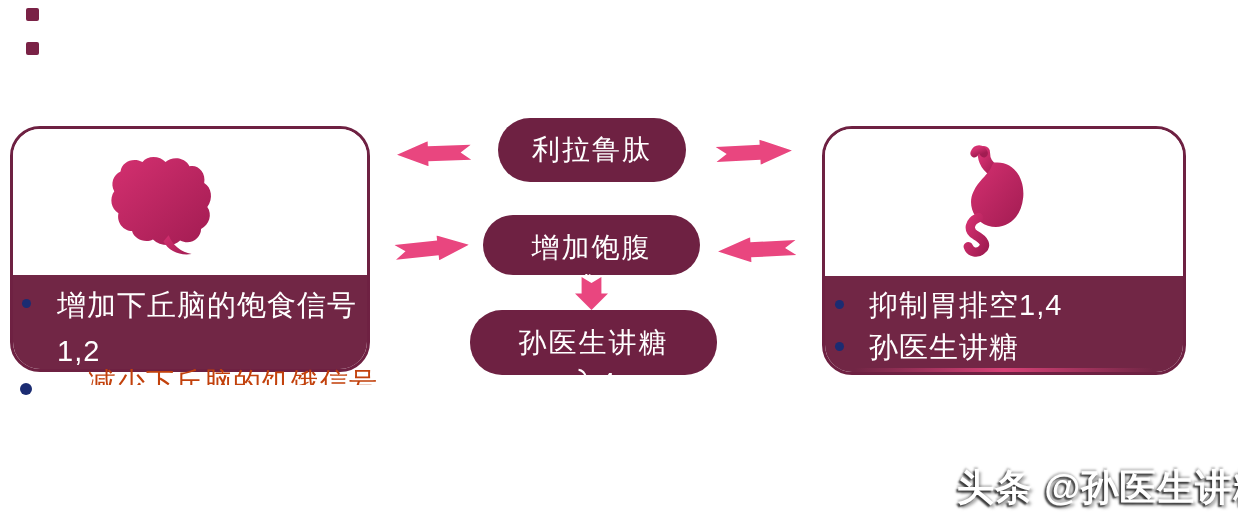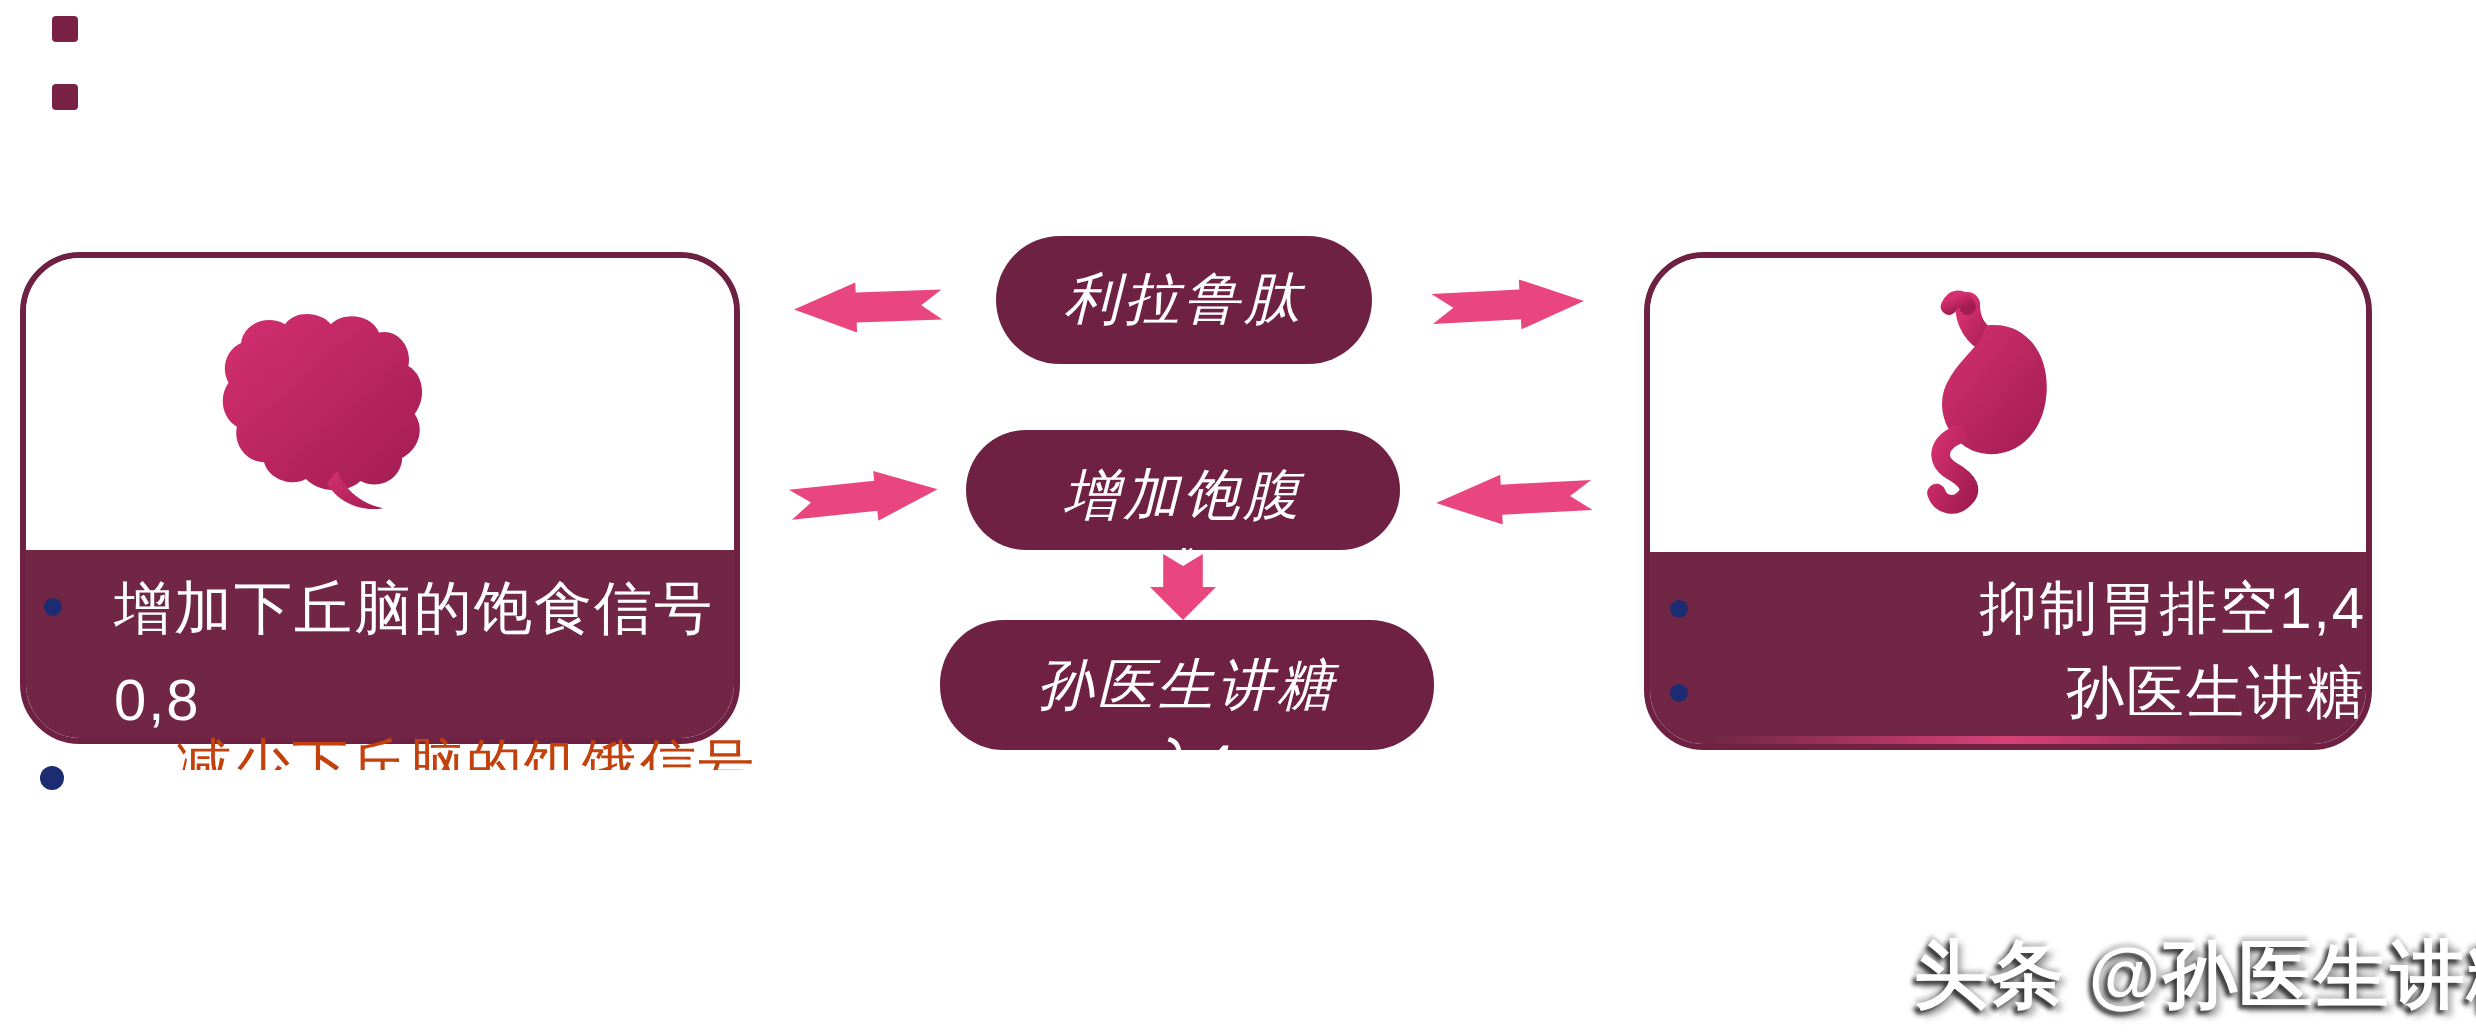--- a/index.html
+++ b/index.html
@@ -22,42 +22,42 @@
   }
   #left-box{left:10px;top:126px;width:360px;height:246px;}
   #right-box{left:822px;top:126px;width:364px;height:249px;}
   .icon-area{position:relative;flex:0 0 auto;background:#ffffff;}
   #left-box .icon-area{height:146px;}
   #right-box .icon-area{height:147px;}
   .box-bar{
     position:relative;flex:1 1 auto;background:#712645;color:#ffffff;
   }
   .bar-text{margin-left:44px;margin-top:7px;font-size:29px;line-height:46px;letter-spacing:1px;}
-  #right-box .bar-text{line-height:42px;margin-top:8px;text-align:right;}
+  #right-box .bar-text{line-height:42px;margin-top:8px;}
   .dot{position:absolute;background:#1B2C72;border-radius:50%;}
   .dot-s{width:9px;height:9px;}
   #lb-dot1{left:9px;top:24px;}
   #rb-dot1{left:10px;top:24px;}
   #rb-dot2{left:10px;top:66px;}
   .pink-glow{
     position:absolute;left:30px;right:30px;bottom:0;height:4px;
     background:linear-gradient(90deg,rgba(233,70,127,0),rgba(233,70,127,.85),rgba(233,70,127,0));
   }
 
   
   #cutoff-clip{left:88px;top:369px;width:300px;height:16px;overflow:hidden;z-index:5;}
   #cutoff-clip .cut-text{
     font-size:28px;line-height:28px;color:#c2410c;letter-spacing:1px;white-space:nowrap;
   }
   #cutoff-dot{left:20px;top:383px;width:12px;height:12px;z-index:5;}
 
   
   .pill{
     background:#6E2142;border-radius:32px;color:#ffffff;text-align:center;
-    overflow:hidden;box-sizing:border-box;font-style:italic;
+    overflow:hidden;box-sizing:border-box;
   }
   #pill-drug{left:498px;top:118px;width:188px;height:64px;font-size:28px;letter-spacing:2px;
     display:flex;align-items:center;justify-content:center;}
   #pill-satiety{left:483px;top:215px;width:217px;height:60px;font-size:28px;line-height:40px;
     padding-top:13px;letter-spacing:2px;}
   #pill-calorie{left:470px;top:310px;width:247px;height:65px;font-size:28px;line-height:40px;
     padding-top:13px;letter-spacing:2px;}
 
   
   .arrow{fill:#E9467F;}
@@ -97,21 +97,21 @@
         C 1 43 3 53 10 57 C 8 66 15 74 23 74 C 25 82 36 86 43 82 C 50 89 63 89 69 83
         C 79 88 89 81 89 72 C 97 68 100 58 95 51 C 101 43 99 32 92 28 C 94 18 86 10 78 12
         C 74 3 61 2 55 8 Z"></path>
       <path fill="url(#organGrad)" d="M 58 78 C 62 88 70 94 80 96 C 69 98 58 93 53 84 Z"></path>
     </svg>
   </div>
   <div class="box-bar">
     <span class="dot dot-s" id="lb-dot1"></span>
     <div class="bar-text">
       <div>增加下丘脑的饱食信号</div>
-      <div>0,8</div>
+      <div>1,2</div>
     </div>
   </div>
 </div>
 
 <span class="abs dot" id="cutoff-dot"></span>
 <div class="abs" id="cutoff-clip">
   <div class="cut-text">减少下丘脑的饥饿信号</div>
 </div>
 
 <div class="abs side-box" id="right-box">

